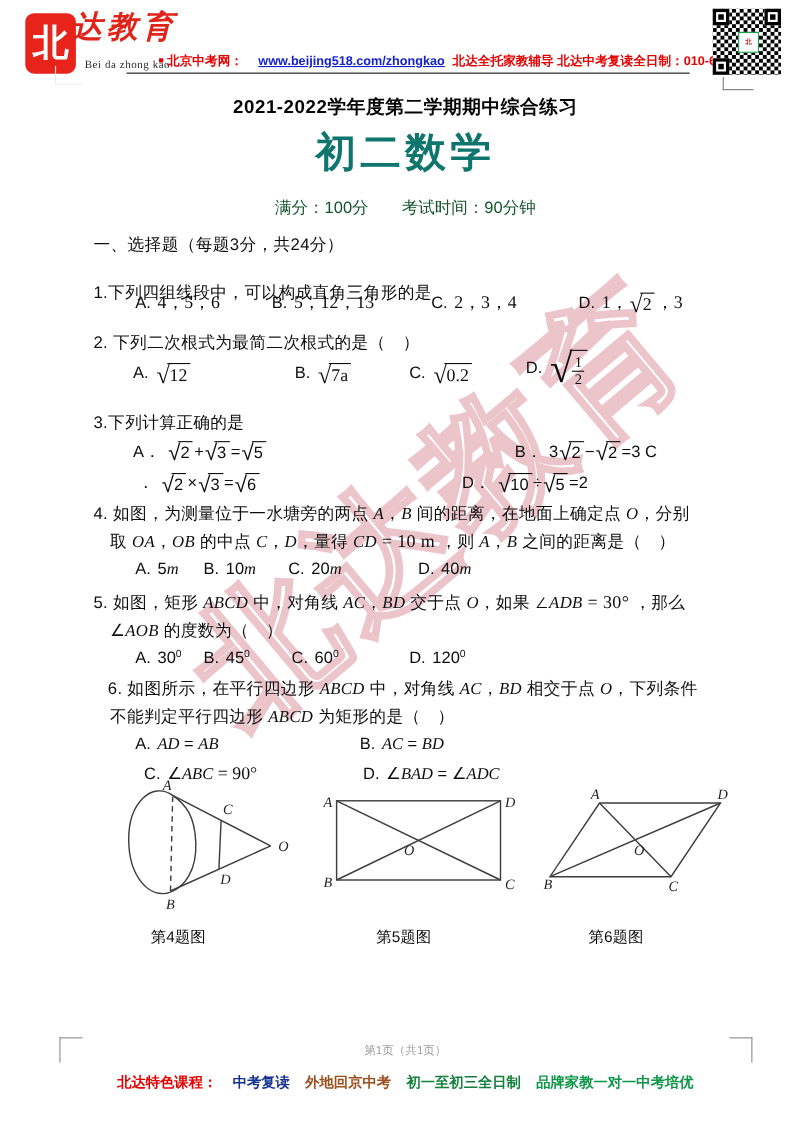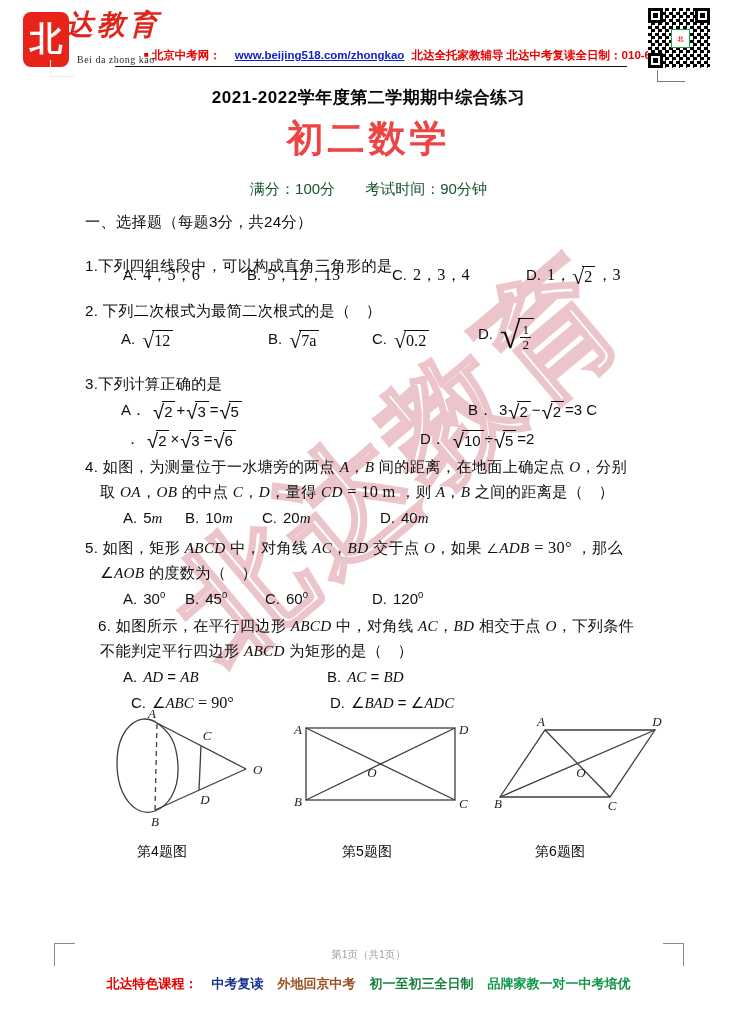--- a/index.html
+++ b/index.html
@@ -39,21 +39,21 @@
 
   
   .watermark{position:absolute;left:128px;top:388px;width:560px;font-size:128px;line-height:1;
              font-weight:bold;letter-spacing:6px;color:transparent;transform:rotate(-40deg);
              white-space:nowrap;pointer-events:none;opacity:.55;}
 
   
   .t-session{position:absolute;left:0;top:86px;width:100%;text-align:center;font-size:17px;
              font-weight:bold;color:#050505;letter-spacing:.5px;}
   .t-subject{position:absolute;left:0;top:114px;width:100%;text-align:center;font-size:37px;
-             font-weight:bold;color:#ef4444;letter-spacing:4px;}
+             font-weight:bold;color:#0f766e;letter-spacing:4px;}
   .t-meta{position:absolute;left:0;top:180px;width:100%;text-align:center;font-size:15px;color:#14532d;}
   .t-meta span{margin:0 13px;}
 
   
   .stem{position:absolute;font-size:15.2px;white-space:nowrap;color:#0e0e0e;letter-spacing:.3px;}
   .row{position:absolute;left:85px;width:600px;height:30px;}
   .opt{position:absolute;top:0;white-space:nowrap;font-size:15px;color:#0e0e0e;}
   .opt .lab{margin-right:6px;}
   .var{font-family:"Liberation Serif",serif;font-style:italic;}
   .rm{font-family:"Liberation Serif",serif;font-size:1.08em;}

